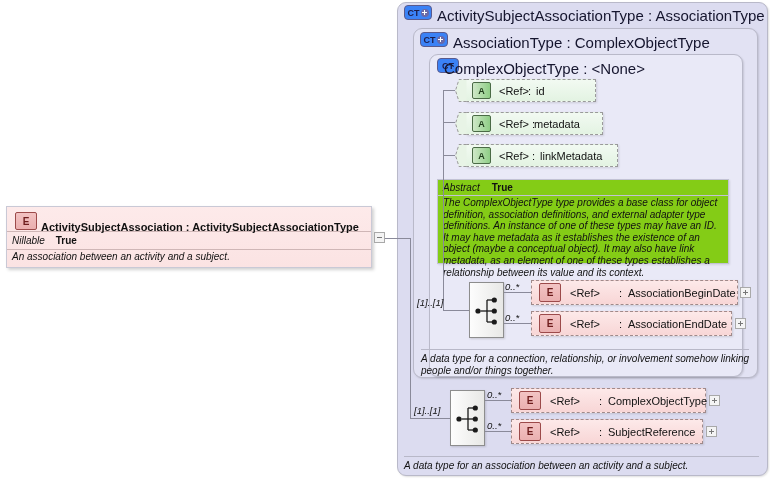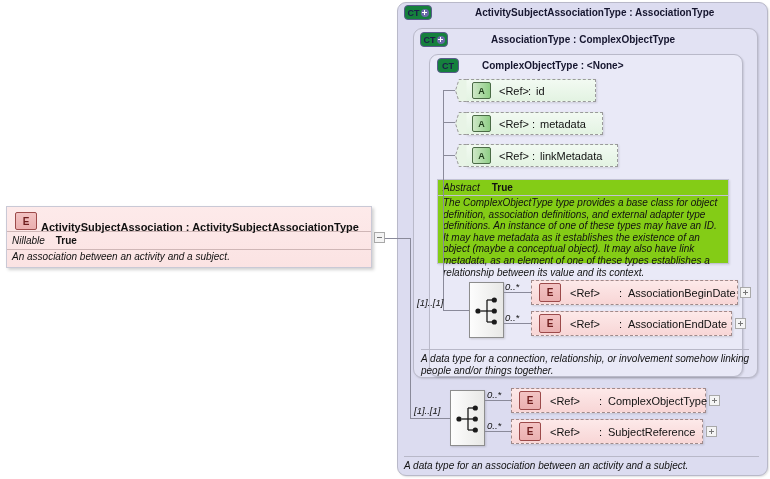--- a/index.html
+++ b/index.html
@@ -20,37 +20,36 @@
   .panel.p1{background:#dcdcf0;}
   .panel.p2{background:#e2e2f3;}
   .panel.p3{background:#e9e9f7;}
 
   
   .badge{
     position:absolute;box-sizing:border-box;
     display:flex;align-items:center;justify-content:center;
     font-size:9px;font-weight:bold;letter-spacing:0px;
     border:1px solid #5a5a8c;border-radius:4px;
-    background:#15803d;color:#1c1c4a;
+    background:#3b82f6;color:#1c1c4a;
     font-family:"Liberation Sans","DejaVu Sans",sans-serif;
   }
   .badge .plus{
     display:inline-block;width:8px;height:8px;margin-left:1px;
     border-radius:50%;background:#6a6aa8;position:relative;
   }
   .badge .plus::before,.badge .plus::after{
     content:"";position:absolute;background:#fff;
   }
   .badge .plus::before{left:1.5px;top:3.5px;width:5px;height:1px;}
   .badge .plus::after{left:3.5px;top:1.5px;width:1px;height:5px;}
 
   .panel-title{
-    position:absolute;font-size:10px;font-weight:bold;color:#15152e;
+    position:absolute;font-size:15px;font-weight:normal;color:#15152e;
     white-space:nowrap;
-    margin-left:38px;
   }
 
   
   .attr-row{
     position:absolute;box-sizing:border-box;height:23px;
     background:linear-gradient(to bottom,#f2faf2,#e3f3e2);
     border:1px dashed #9a9a9a;border-left:none;
     display:flex;align-items:center;
     box-shadow:1px 1px 2px rgba(0,0,0,0.12);
   }
@@ -229,21 +228,21 @@
     <span class="attr-name" style="left:62px;">:</span>
   </div>
 
   <div class="attr-row" style="left:466px;top:112px;width:137px;">
     <svg class="attr-point" viewBox="0 0 12 23" preserveAspectRatio="none">
       <path d="M11.5,0.5 L4,0.5 L0.5,11.5 L4,22.5 L11.5,22.5" fill="#e8f4e6" stroke="#9a9a9a" stroke-width="1" stroke-dasharray="3,2"></path>
     </svg>
     <span class="attr-badge">A</span>
     <span class="attr-ref">&lt;Ref&gt;</span>
     <span class="attr-name" style="left:66px;">:</span>
-    <span class="attr-name" style="left:74px;">metadata</span>
+    <span class="attr-name" style="left:68px;">metadata</span>
   </div>
 
   <div class="attr-row" style="left:466px;top:144px;width:152px;">
     <svg class="attr-point" viewBox="0 0 12 23" preserveAspectRatio="none">
       <path d="M11.5,0.5 L4,0.5 L0.5,11.5 L4,22.5 L11.5,22.5" fill="#e8f4e6" stroke="#9a9a9a" stroke-width="1" stroke-dasharray="3,2"></path>
     </svg>
     <span class="attr-badge">A</span>
     <span class="attr-ref">&lt;Ref&gt;</span>
     <span class="attr-name" style="left:66px;">:</span>
     <span class="attr-name" style="left:74px;">linkMetadata</span>

